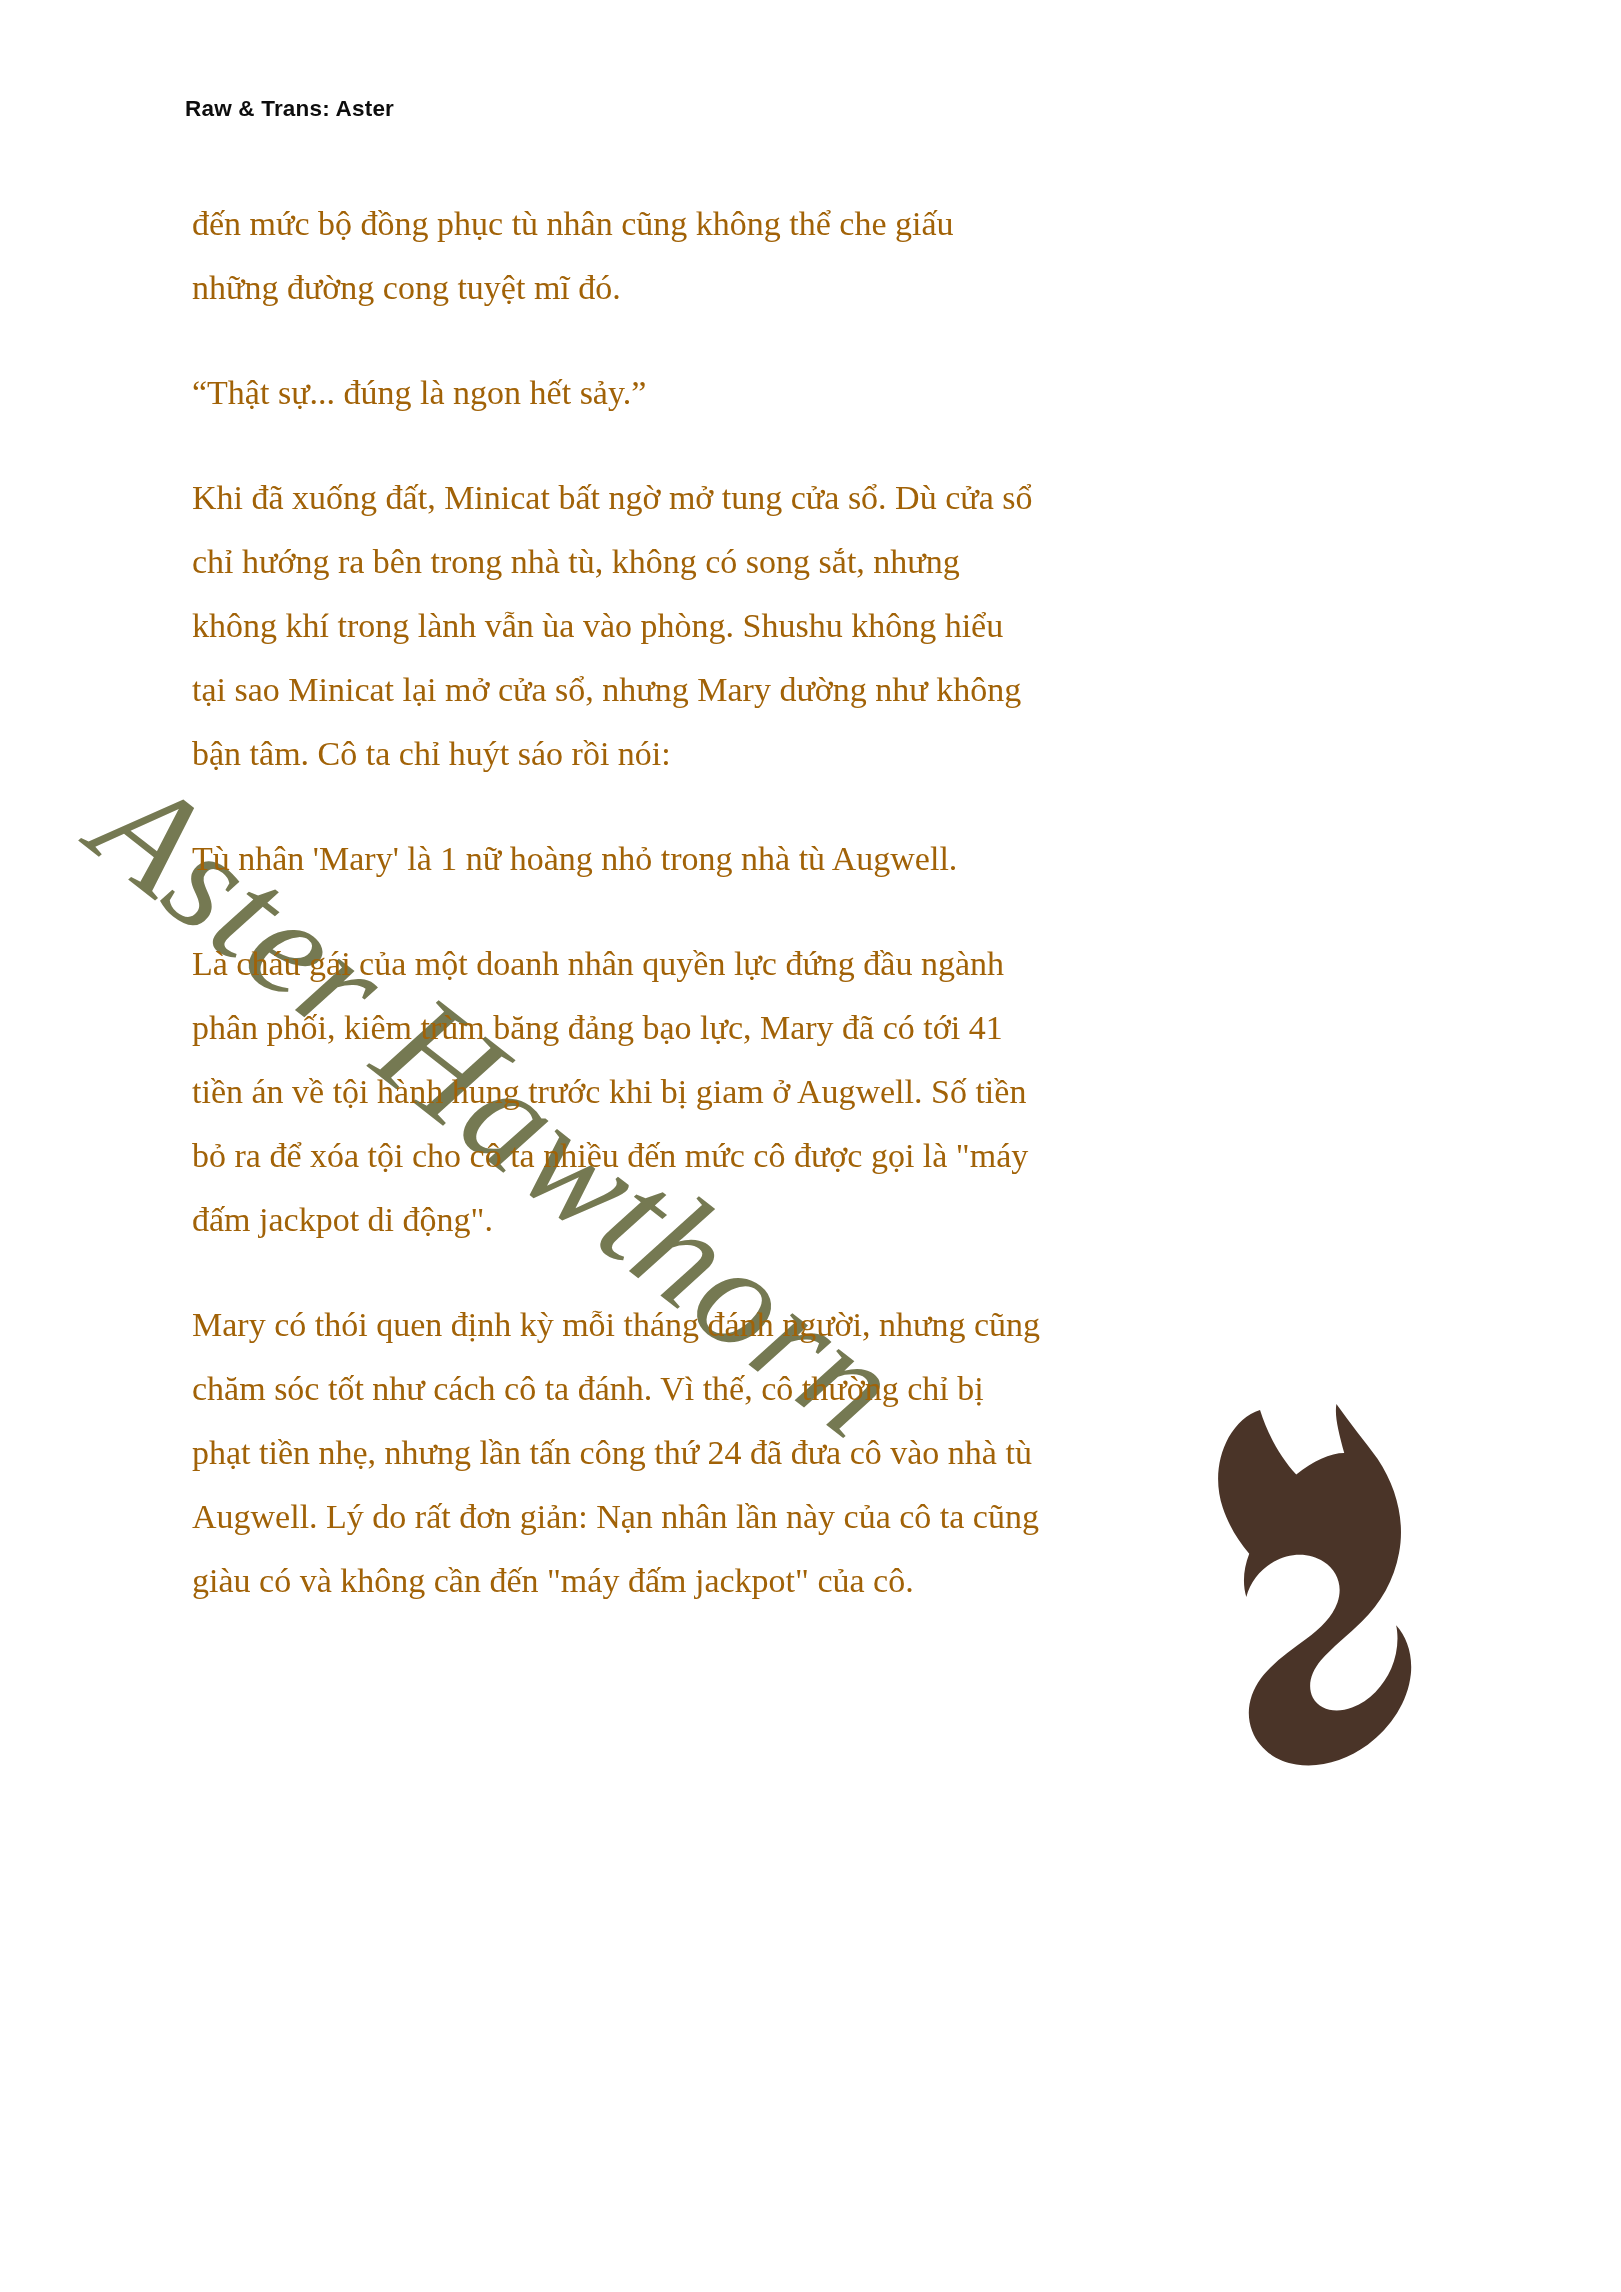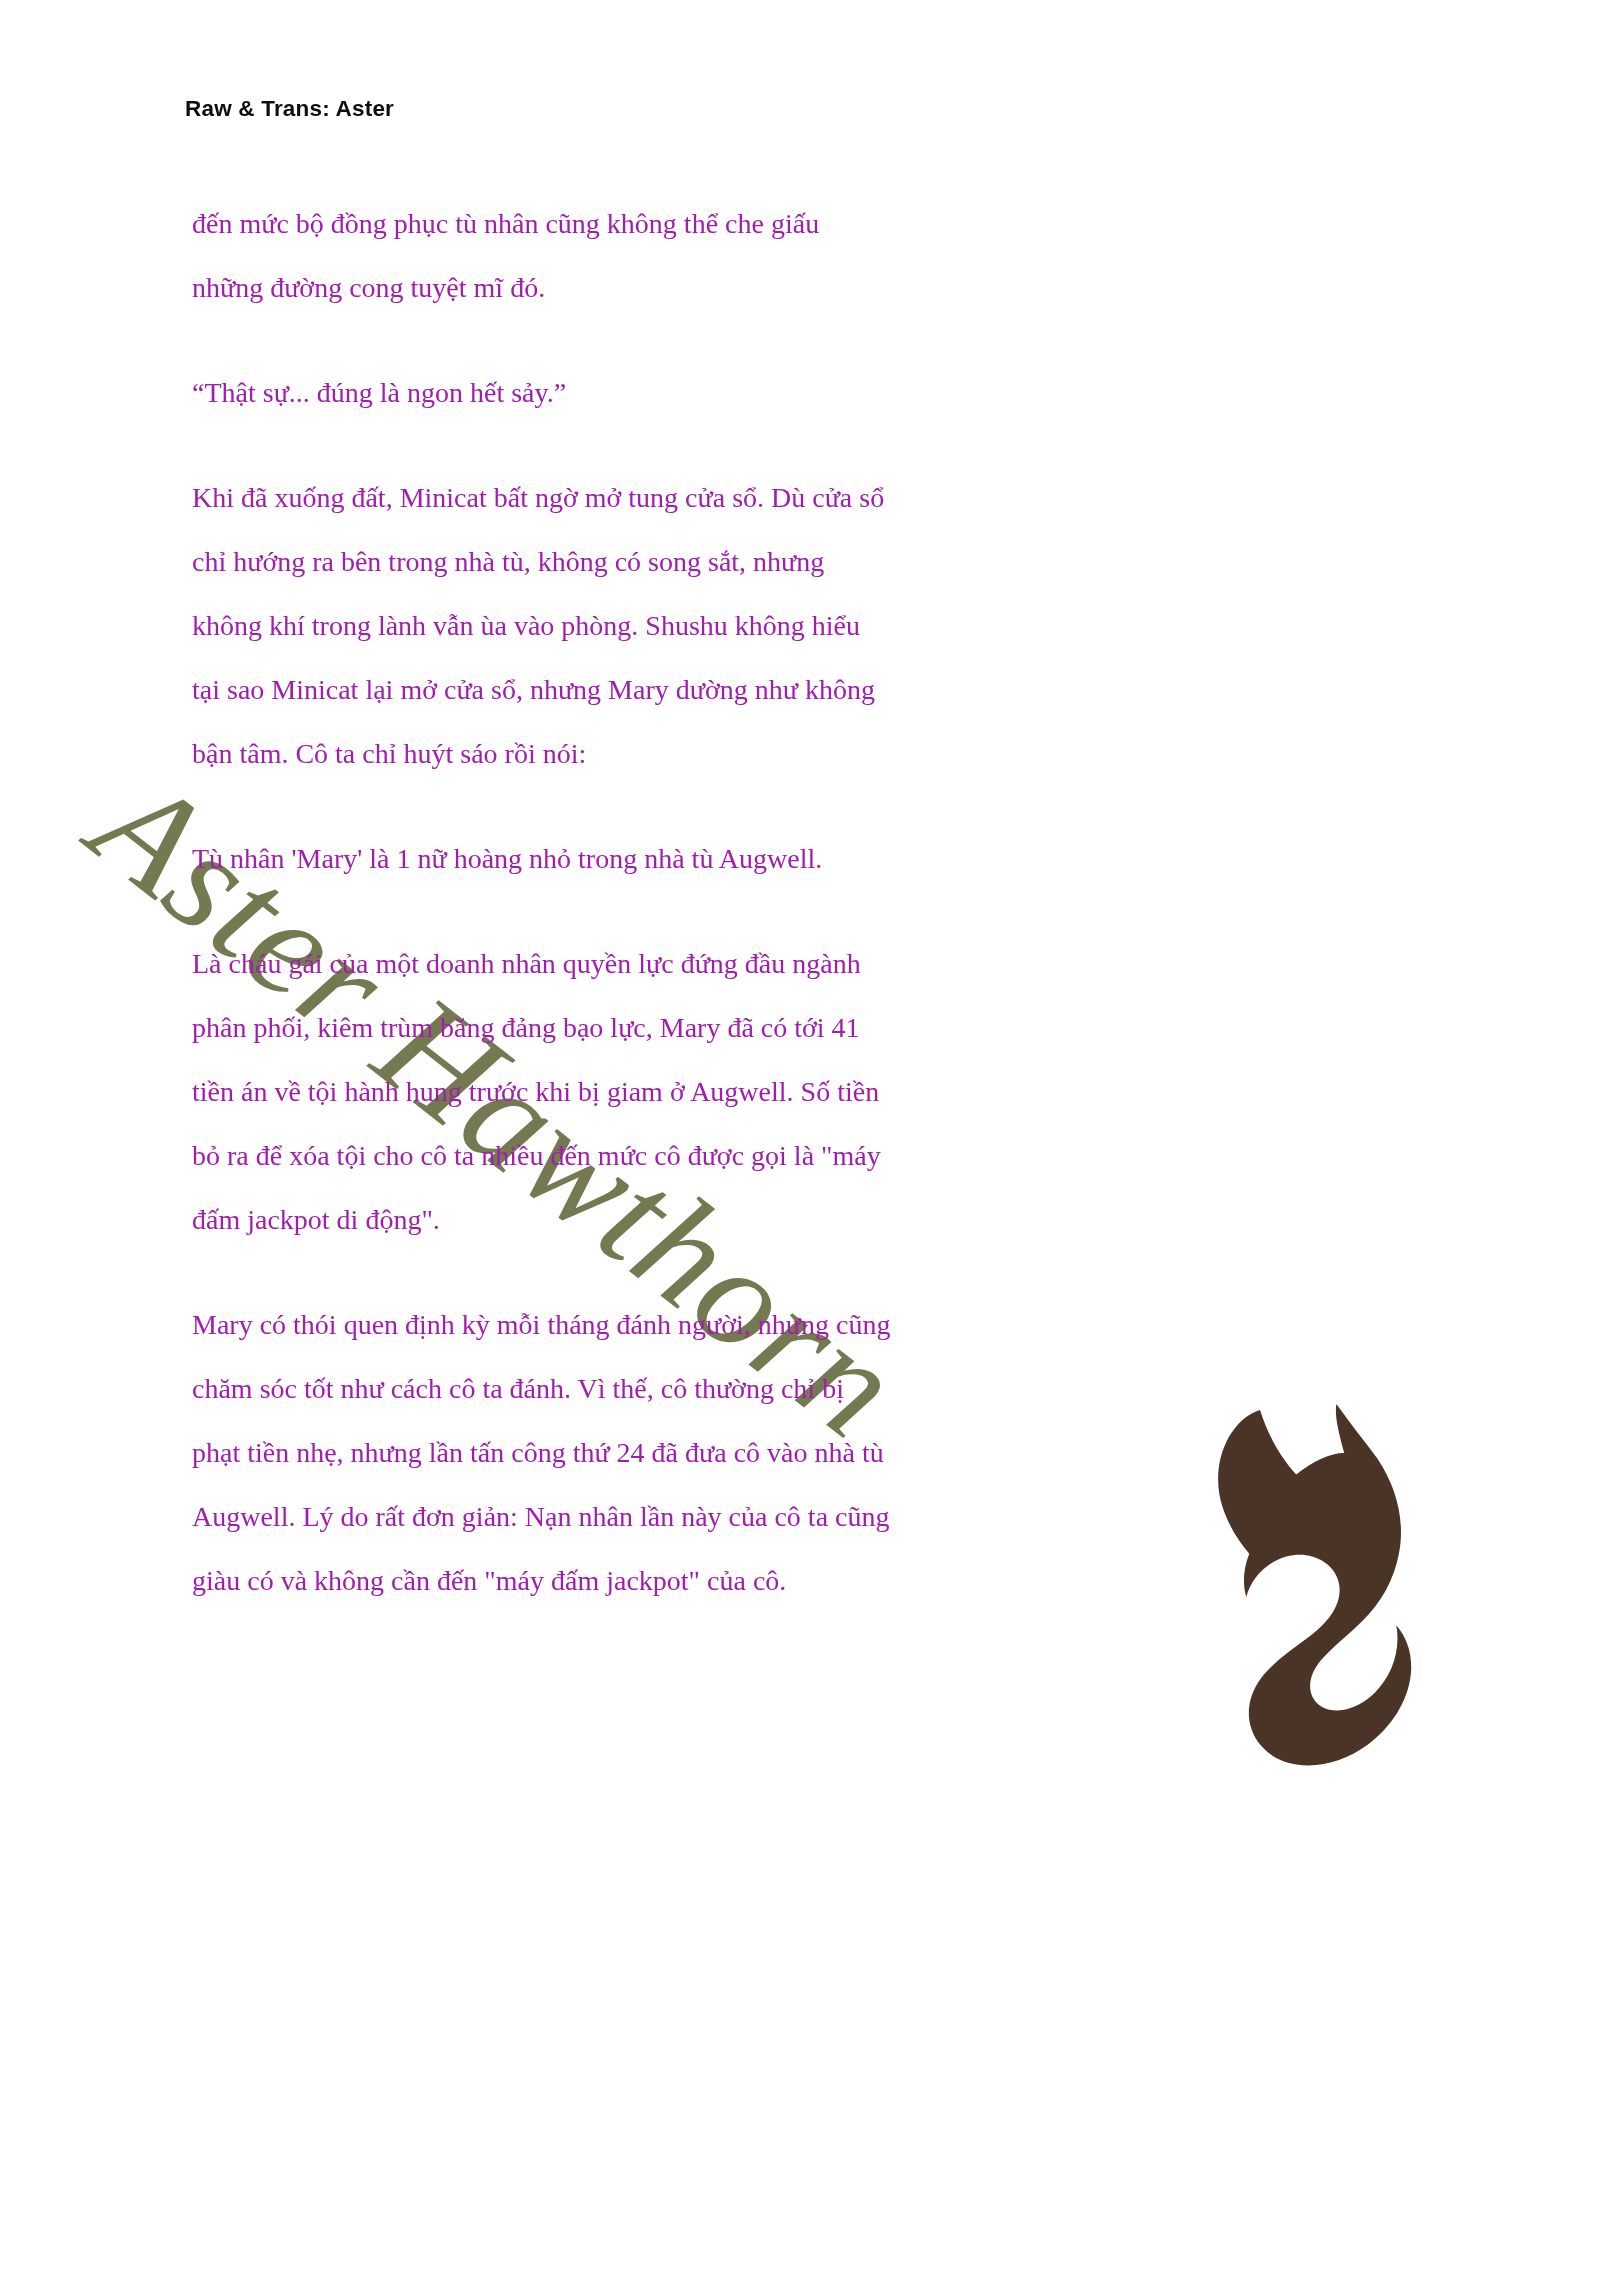--- a/index.html
+++ b/index.html
@@ -25,23 +25,23 @@
     color: #0d0d0d;
     letter-spacing: 0.2px;
     white-space: nowrap;
   }
   .body-text {
     position: absolute;
     top: 192px;
     left: 192px;
     width: 1255px;
     font-family: "Liberation Serif", "DejaVu Serif", serif;
-    font-size: 28px;
+    font-size: 34px;
     line-height: 64px;
-    color: #a21caf;
+    color: #a16207;
     z-index: 3;
   }
   .para {
     margin: 0 0 41px 0;
     white-space: pre-wrap;
   }
   .para:last-child { margin-bottom: 0; }
 
   
   .watermark {

